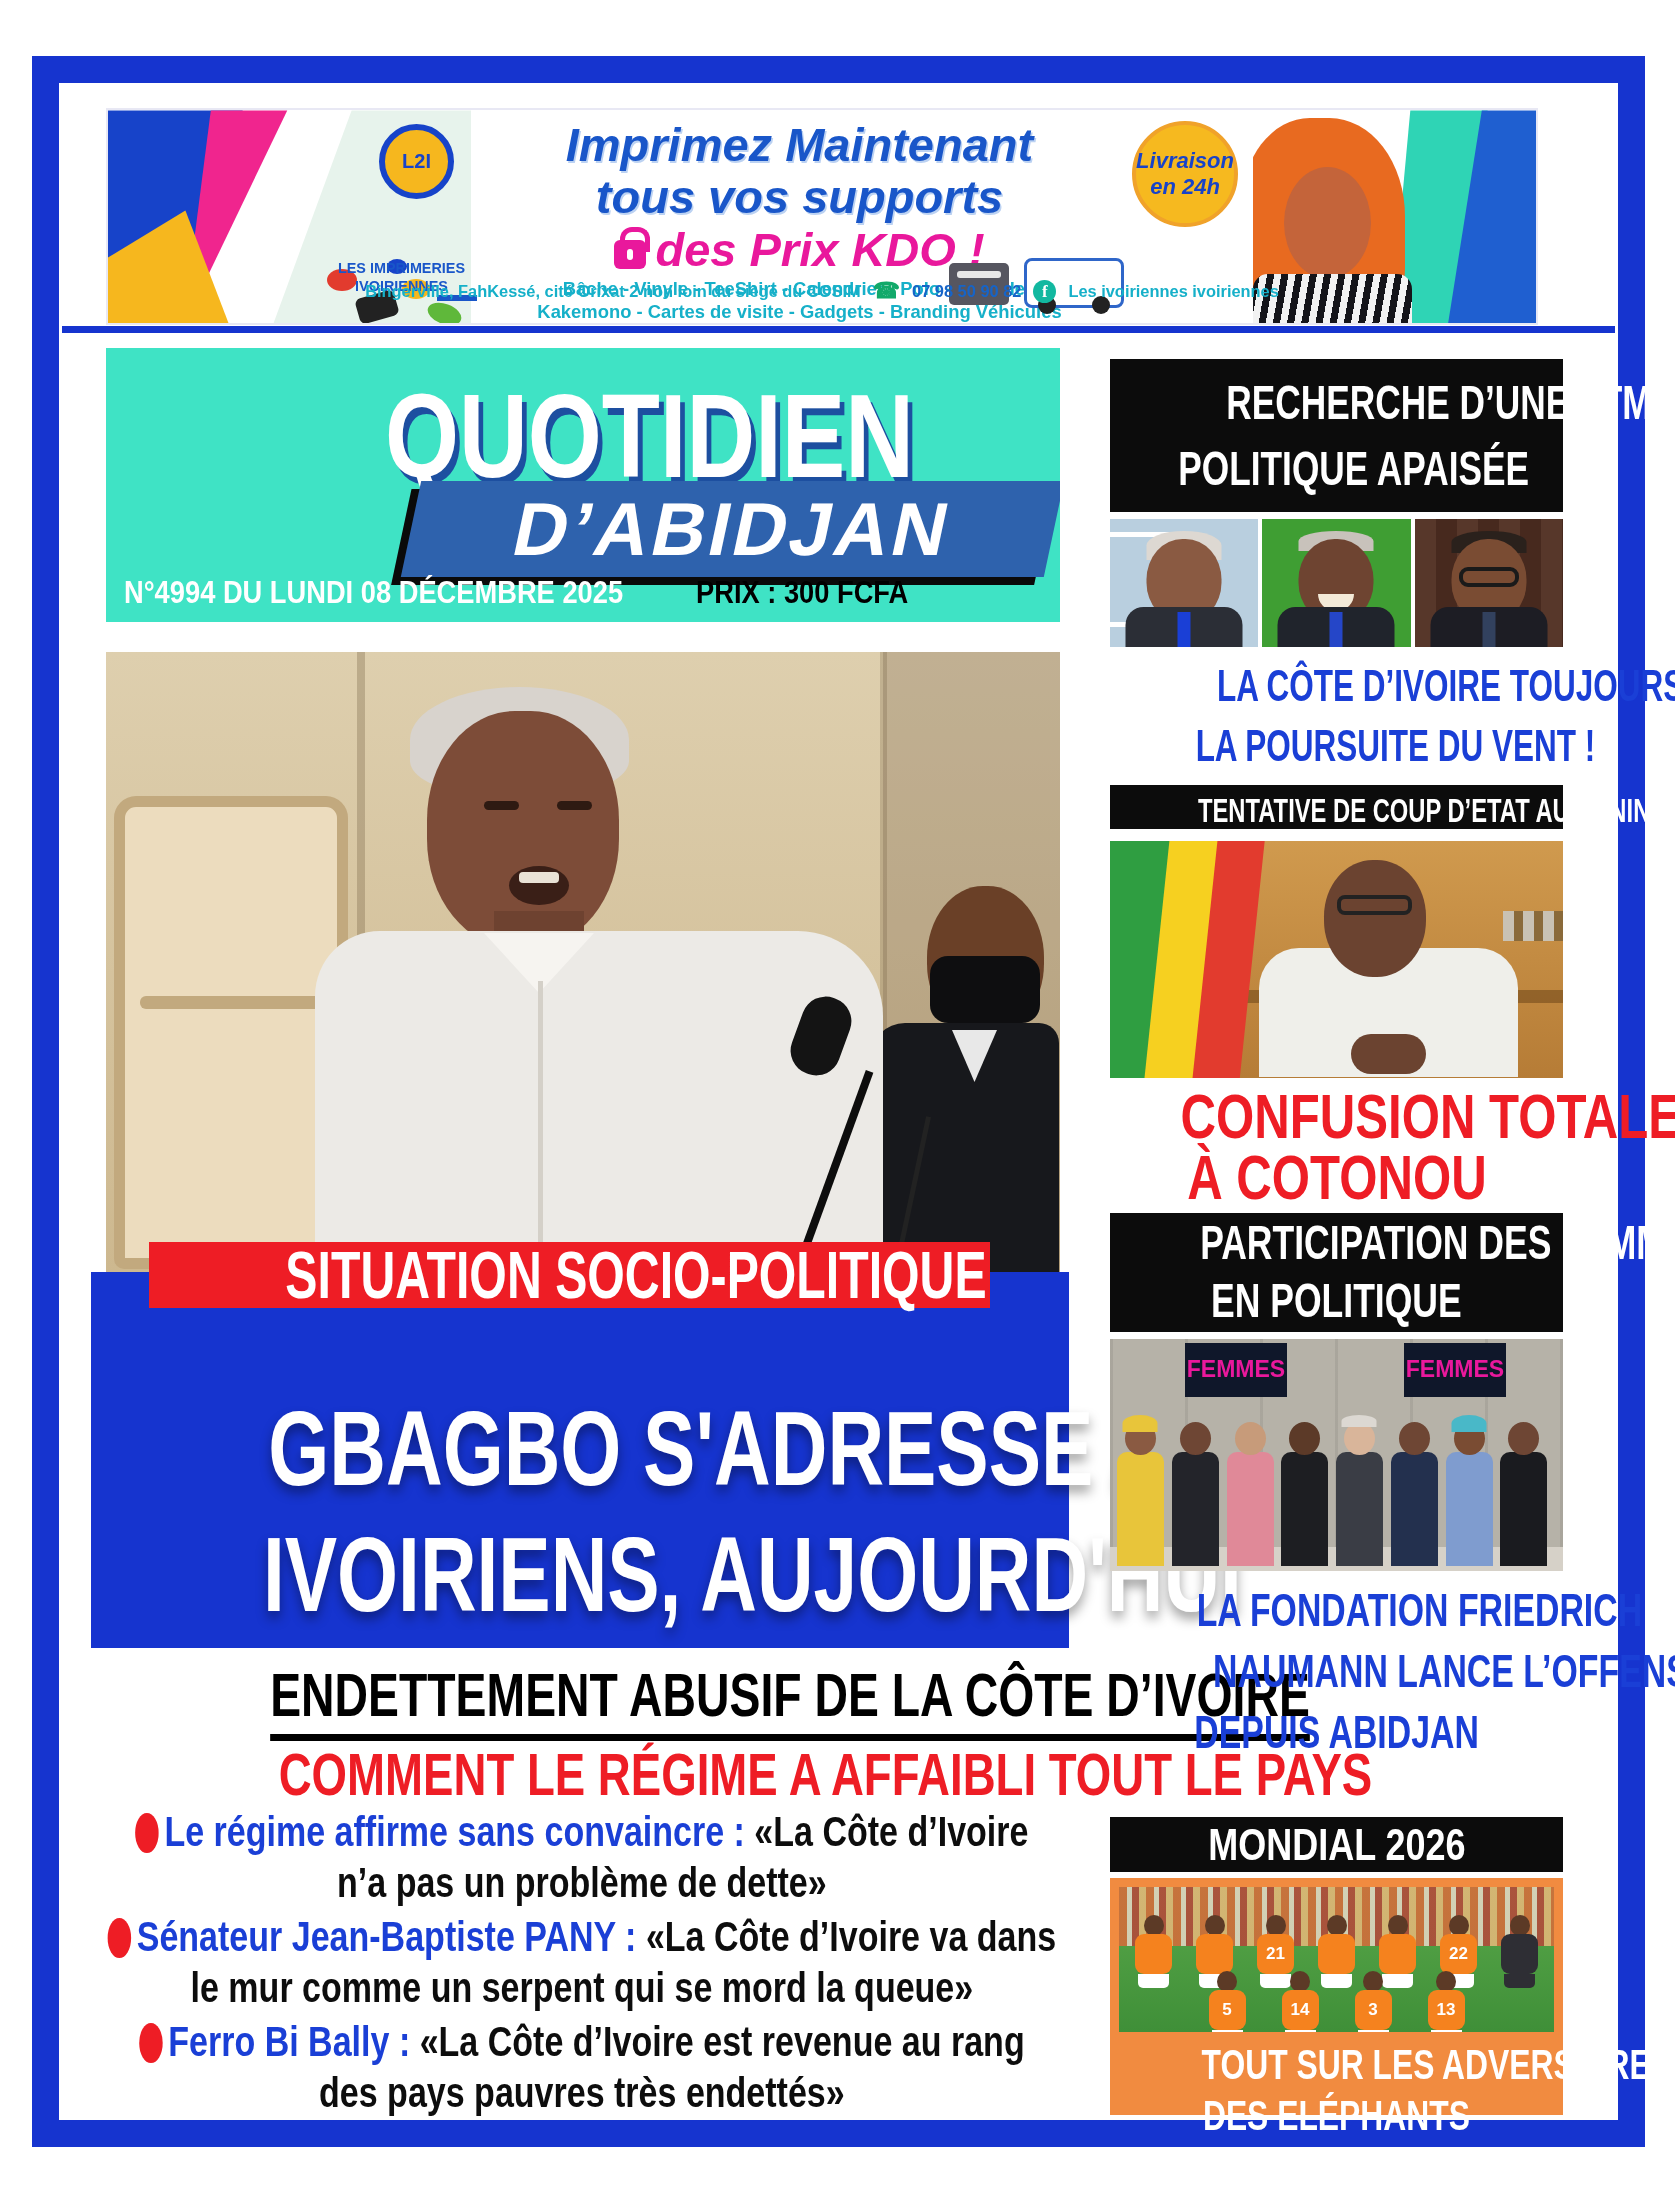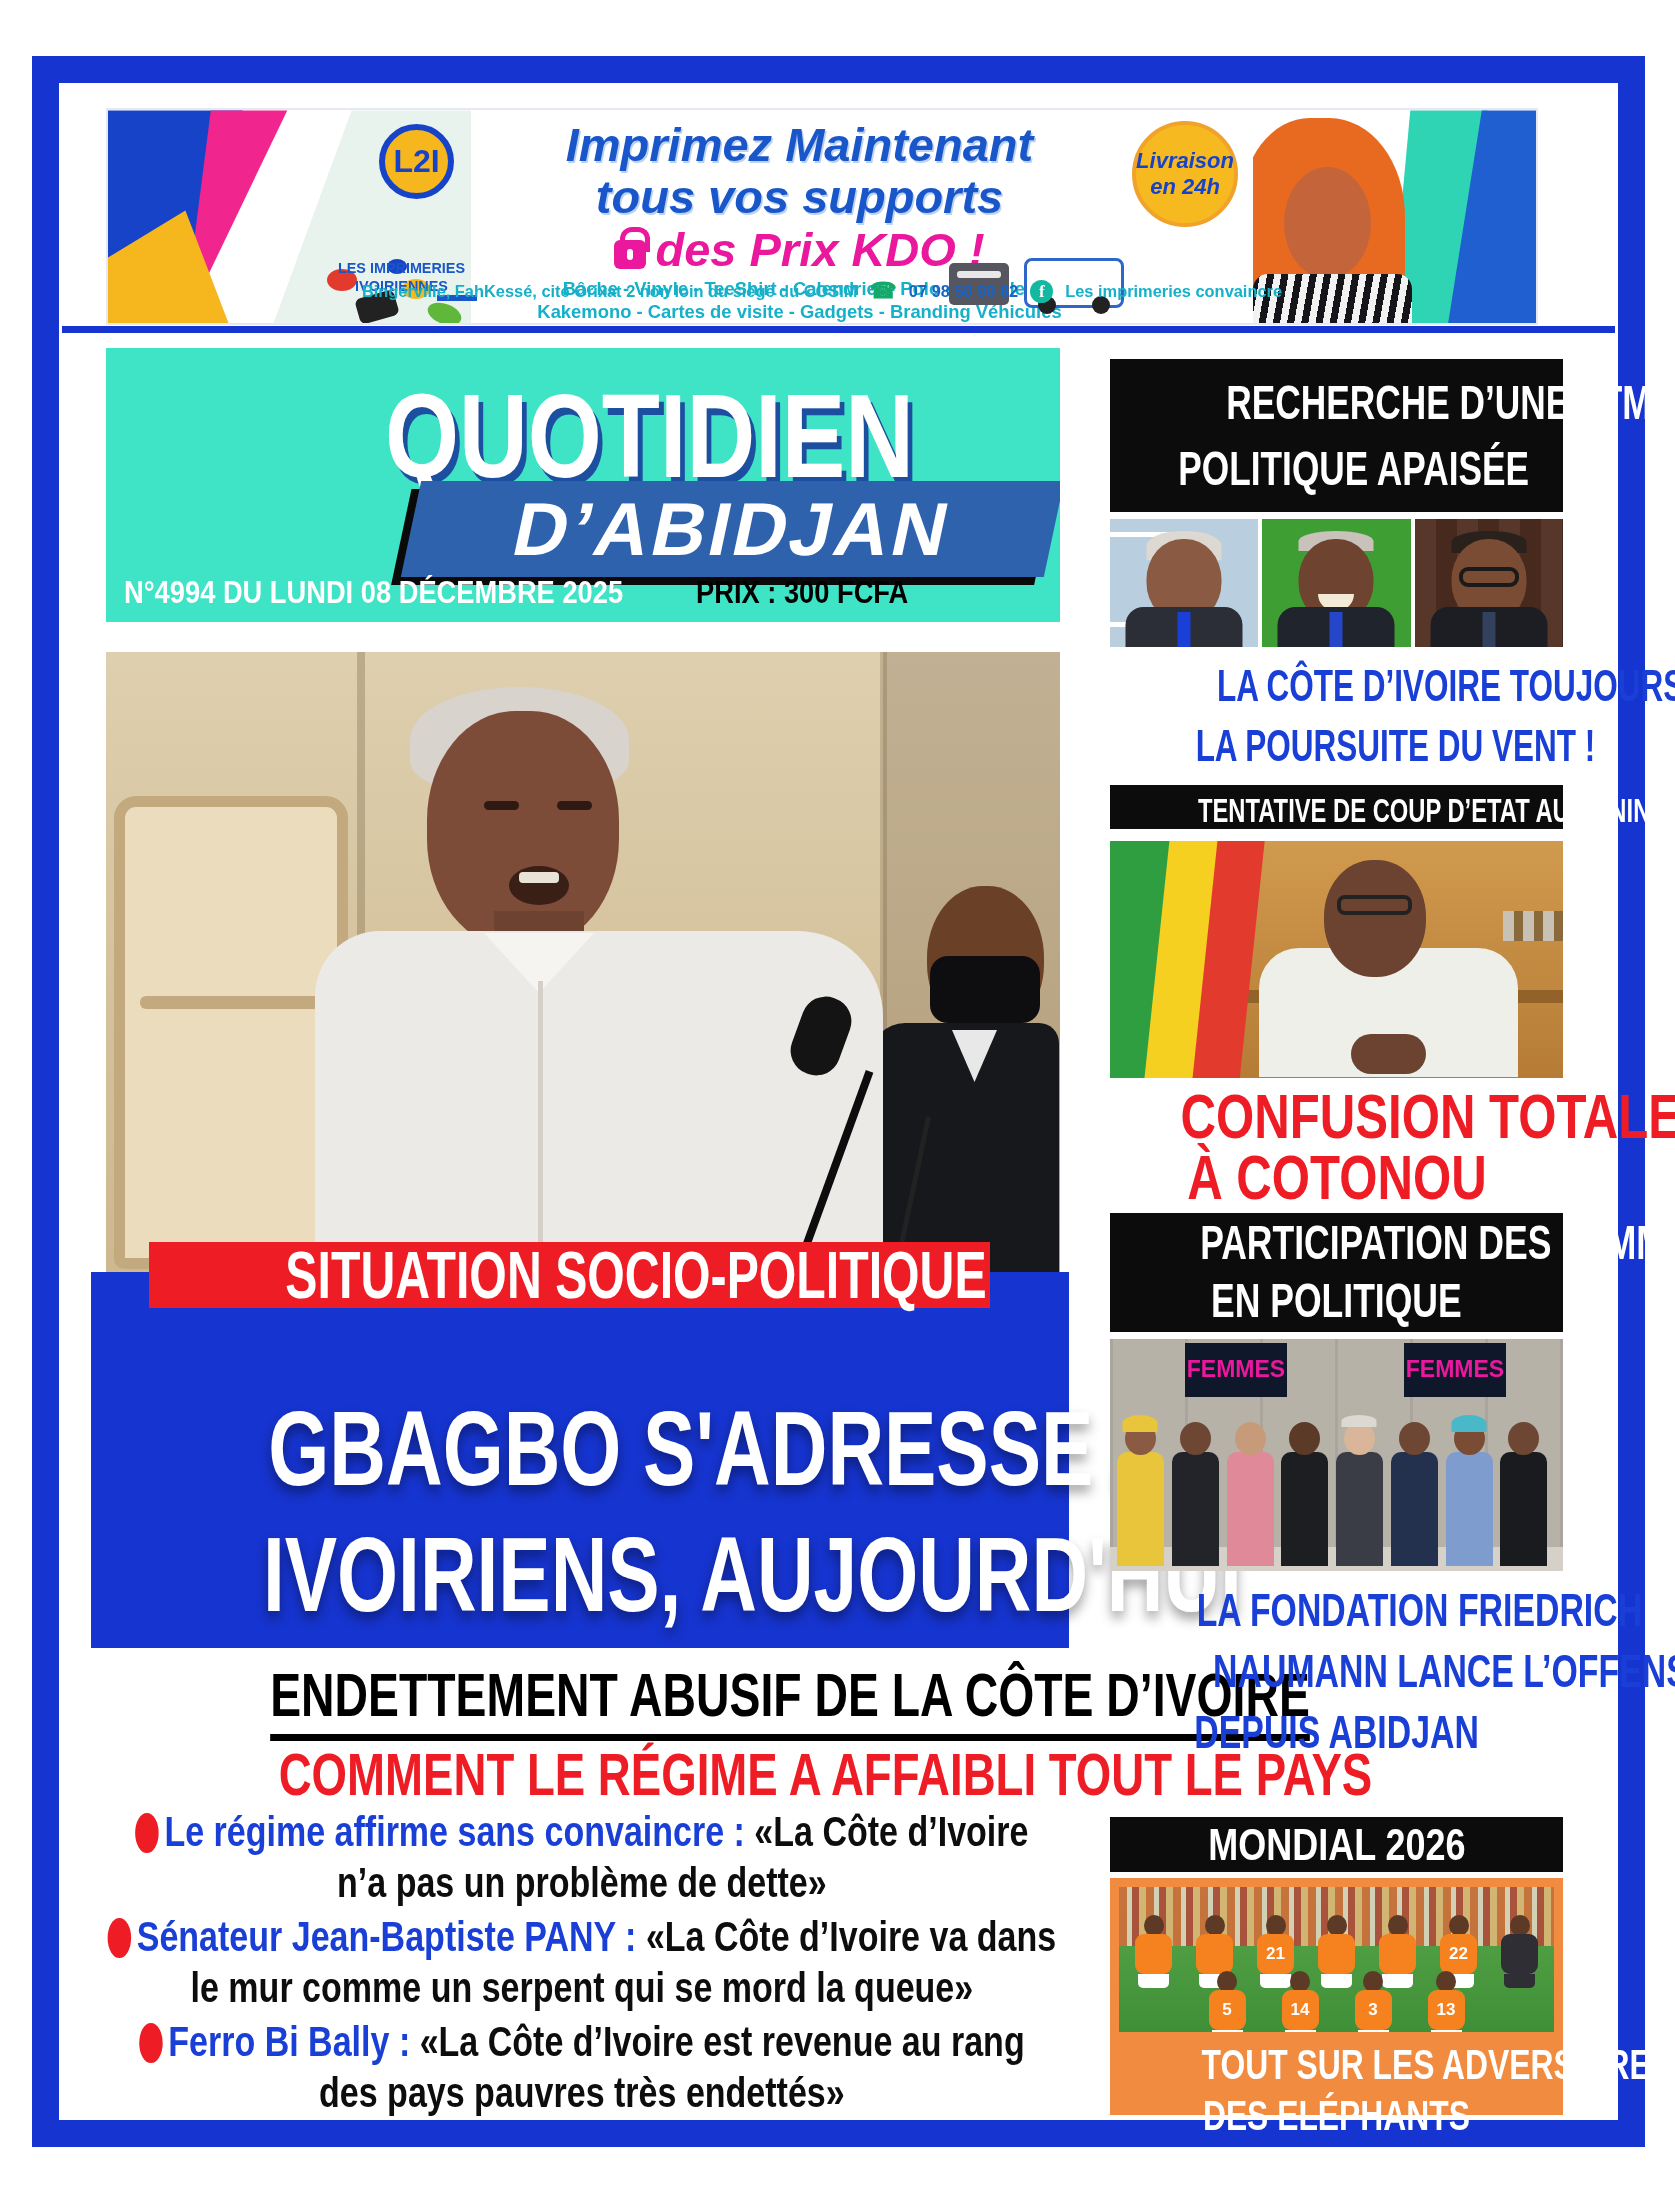--- a/index.html
+++ b/index.html
@@ -12,21 +12,21 @@
   .abs{position:absolute}
   .frame{position:absolute;left:32px;top:56px;width:1613px;height:2091px;border:27px solid var(--frame-blue);background:#fff}
   .cx{display:inline-block;white-space:nowrap;transform:scaleX(var(--sx,.75));transform-origin:50% 50%}
   .cxl{display:inline-block;white-space:nowrap;transform:scaleX(var(--sx,.8));transform-origin:0 50%}
   
   .ad{left:47px;top:25.4px;width:1432px;height:217px;background:#fff;overflow:hidden;border:2px solid #e8e8f4}
   .ad-deco-blue{left:0;top:0;width:259px;height:217px;background:#1743c9;clip-path:polygon(0 0,52% 0,20% 100%,0 100%)}
   .ad-deco-pink{left:75px;top:0;width:139px;height:217px;background:#f0258e;clip-path:polygon(20% 0,75% 0,0 100%)}
   .ad-deco-yellow{left:0;top:100px;width:129px;height:118px;background:#f6b71e;clip-path:polygon(0 40%,60% 0,95% 100%,0 100%)}
   .ad-deco-mint{left:164px;top:0;width:199px;height:217px;background:#e7f3ec;clip-path:polygon(40% 0,100% 0,100% 100%,0 100%)}
-  .ad-logo{left:271px;top:14px;width:75px;height:75px;border-radius:50%;background:#f6b71e;border:6px solid #1743c9;color:#1743c9;font-weight:bold;font-size:32px;line-height:63px;text-align:center}
+  .ad-logo{left:271px;top:14px;width:75px;height:75px;border-radius:50%;background:#f6b71e;border:6px solid #1743c9;color:#1743c9;font-weight:bold;font-size:20px;line-height:63px;text-align:center}
   .ad-logo-cap{left:209px;top:149px;width:169px;text-align:center;color:var(--adblue);font-weight:bold;font-size:14.4px;line-height:18px}
   .ad-logo-bar{left:329px;top:185px;width:40px;height:6px;background:var(--adblue)}
   .splash{border-radius:50%}
   .ad-center{left:378px;top:9px;width:627px;text-align:center}
   .ad-h1{font-size:47px;font-style:italic;font-weight:bold;color:var(--adblue);line-height:52px;text-shadow:1.5px 1.5px 0 #bcd2f2}
   .ad-promo{font-size:47px;font-style:italic;font-weight:bold;color:var(--magenta);line-height:54px}
   .ad-lock{display:inline-block;width:32px;height:29px;background:var(--magenta);border-radius:6px;position:relative;vertical-align:-3px;margin-right:9px}
   .ad-lock:before{content:"";position:absolute;left:6px;top:-13px;width:20px;height:20px;border:5px solid var(--magenta);border-bottom:none;border-radius:12px 12px 0 0}
   .ad-lock:after{content:"";position:absolute;left:13px;top:9px;width:6px;height:11px;background:#fff;border-radius:3px}
   .ad-products{font-size:18.4px;font-weight:bold;color:var(--adteal);line-height:23px}
@@ -203,21 +203,21 @@
       <div class="aw-blue"></div>
       <div class="aw-hair"></div>
       <div class="aw-face"></div>
       <div class="aw-top"></div>
     </div>
     <div class="abs ad-footer">
       <span class="addr">Bingerville, FahKessé, cité Orixat 2 non loin du siège du COSIM</span>
       <span class="phone-ic">☎</span>
       <span class="phone">07 98 50 90 82</span>
       <span class="fb">f</span>
-      <span class="addr">Les imprimeries convaincre</span>
+      <span class="addr">Les ivoiriennes ivoiriennes</span>
     </div>
   </div>
   <div class="abs ad-rule"></div>
 
   <div class="abs masthead">
     <div class="abs mh-q"><span class="cxl" style="--sx:.8">QUOTIDIEN</span></div>
     <div class="abs mh-box"><span>D’ABIDJAN</span></div>
     <div class="abs mh-issue"><span class="cxl" style="--sx:.88">N°4994 DU LUNDI 08 DÉCEMBRE 2025</span></div>
     <div class="abs mh-price"><span class="cxl" style="--sx:.88">PRIX : 300 FCFA</span></div>
   </div>

